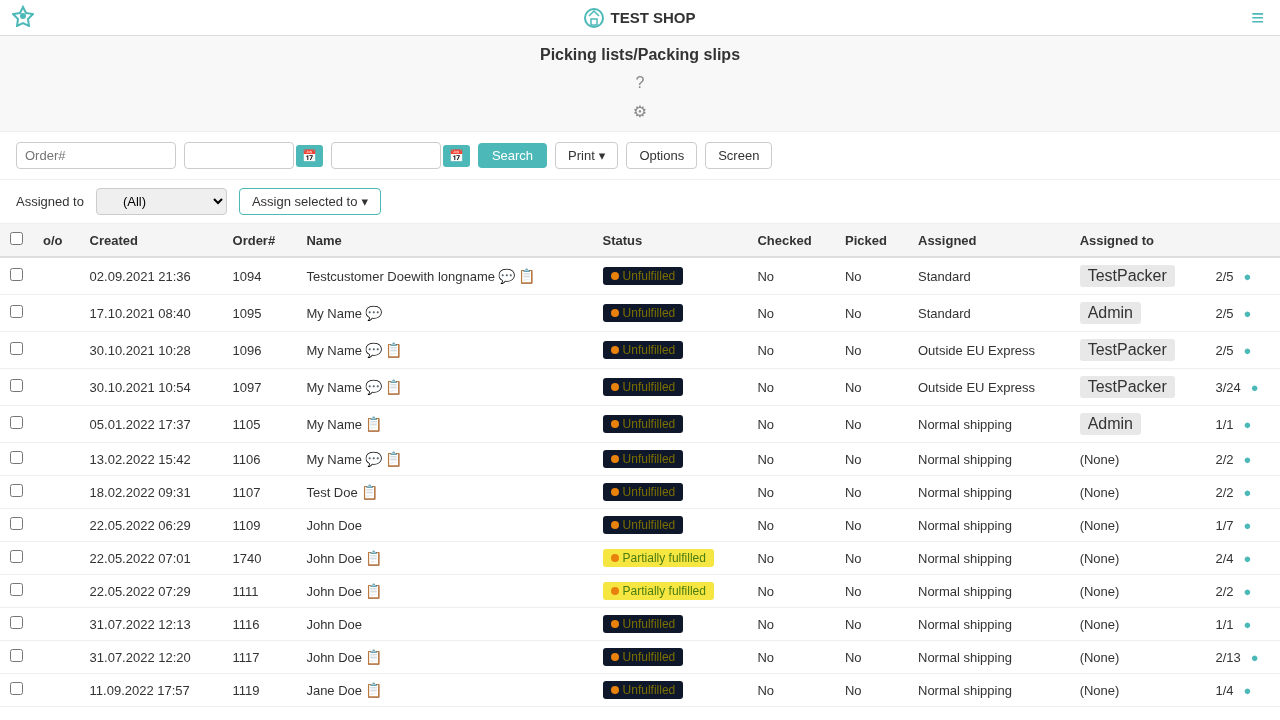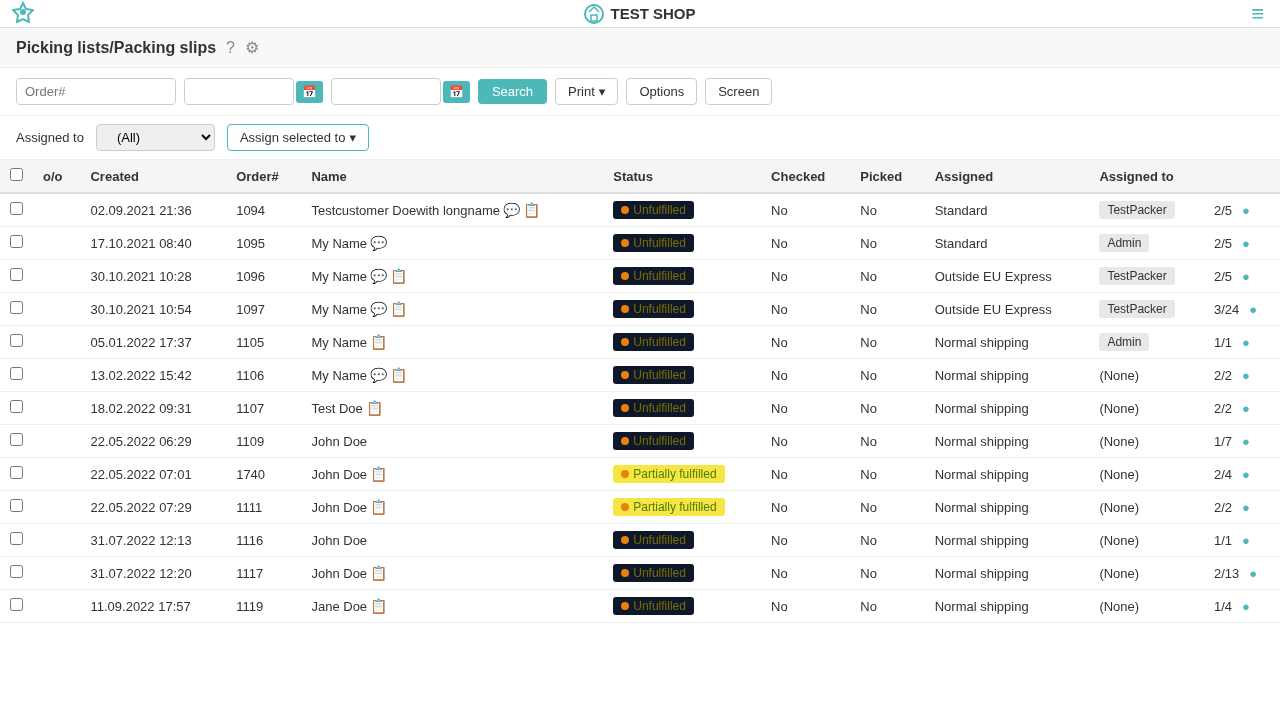--- a/index.html
+++ b/index.html
@@ -2,30 +2,30 @@
 <html><head>
   <meta charset="utf-8">
   <style>
     * { box-sizing: border-box; margin: 0; padding: 0; }
     body { font-family: Arial, sans-serif; font-size: 13px; background: #fff; color: #333; }
 
     
     .top-nav {
       display: flex; align-items: center; justify-content: center;
       background: #fff; border-bottom: 1px solid #ddd; padding: 6px 16px;
-      position: relative; height: 28px;
+      position: relative; height: 36px;
     }
     .top-nav-logo { position: absolute; left: 12px; }
     .top-nav-title { display: flex; align-items: center; gap: 6px; font-weight: bold; font-size: 15px; color: #333; }
     .top-nav-menu { position: absolute; right: 16px; }
 
     
     .page-header {
       display: flex; align-items: center; gap: 10px;
-      padding: 10px 16px; border-bottom: 1px solid #eee; background: #f8f8f8;
+      padding: 10px 16px; border-bottom: 1px solid #eee; background: #f8f8f8; flex-direction: column;
     }
     .page-title { font-size: 16px; font-weight: bold; color: #333; }
     .icon-btn { background: none; border: none; cursor: pointer; color: #555; font-size: 14px; }
 
     
     .toolbar {
       display: flex; align-items: center; gap: 8px;
       padding: 10px 16px; border-bottom: 1px solid #eee; flex-wrap: wrap;
     }
     .toolbar input[type="text"] {
@@ -49,21 +49,21 @@
       background: white; color: #333; border: 1px solid #ccc; border-radius: 4px;
       padding: 5px 12px; cursor: pointer; font-size: 13px; display: flex; align-items: center; gap: 4px;
     }
 
     
     .assign-row {
       display: flex; align-items: center; gap: 12px;
       padding: 8px 16px; border-bottom: 1px solid #eee;
     }
     .assign-select {
-      border: 1px solid #ccc; border-radius: 4px; padding: 4px 16px; font-size: 13px;
+      border: 1px solid #ccc; border-radius: 4px; padding: 4px 22px; font-size: 13px;
     }
     .btn-assign {
       background: white; color: #333; border: 1px solid #4db8b8; border-radius: 4px;
       padding: 5px 12px; cursor: pointer; font-size: 13px; display: flex; align-items: center; gap: 4px;
     }
 
     
     .table-wrapper { overflow-x: auto; padding: 0 0; }
     table { width: 100%; border-collapse: collapse; font-size: 13px; }
     thead tr { background: #f5f5f5; border-bottom: 2px solid #ddd; }
@@ -82,21 +82,21 @@
       border-radius: 3px; padding: 2px 8px; font-size: 12px; font-weight: 500;
     }
     .status-unfulfilled { background: #0f172a; color: #7a6f00; }
     .status-partial { background: #f5e642; color: #4d7c0f; }
 
     .status-dot { width: 8px; height: 8px; border-radius: 50%; display: inline-block; }
     .dot-orange { background: #e8820c; }
 
     .assignee-badge {
       background: #e8e8e8; border-radius: 3px; padding: 2px 8px;
-      font-size: 12px; display: inline-block;
+      font-size: 16px; display: inline-block;
     }
 
     .count-cell { display: flex; align-items: center; gap: 10px; white-space: nowrap; }
     .eye-icon { color: #4db8b8; cursor: pointer; }
 
     .icon-msg, .icon-doc { color: #999; font-size: 14px; cursor: pointer; margin-right: 2px; }
 
     .hamburger { font-size: 22px; color: #4db8b8; cursor: pointer; }
 
     

